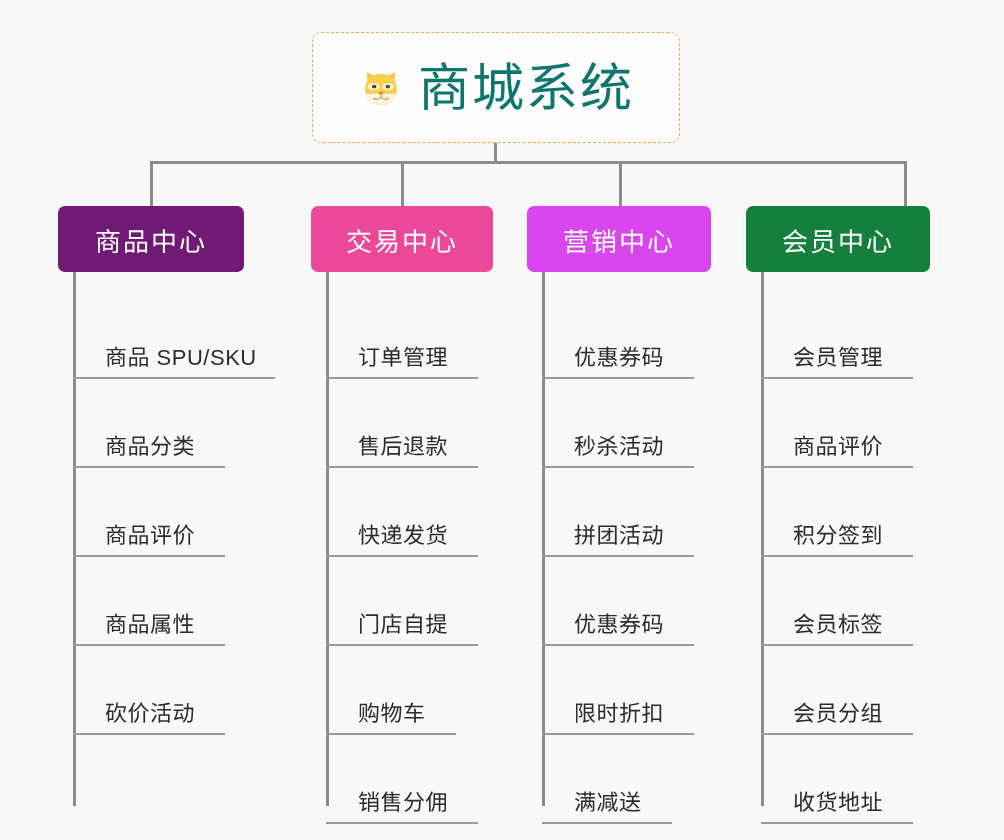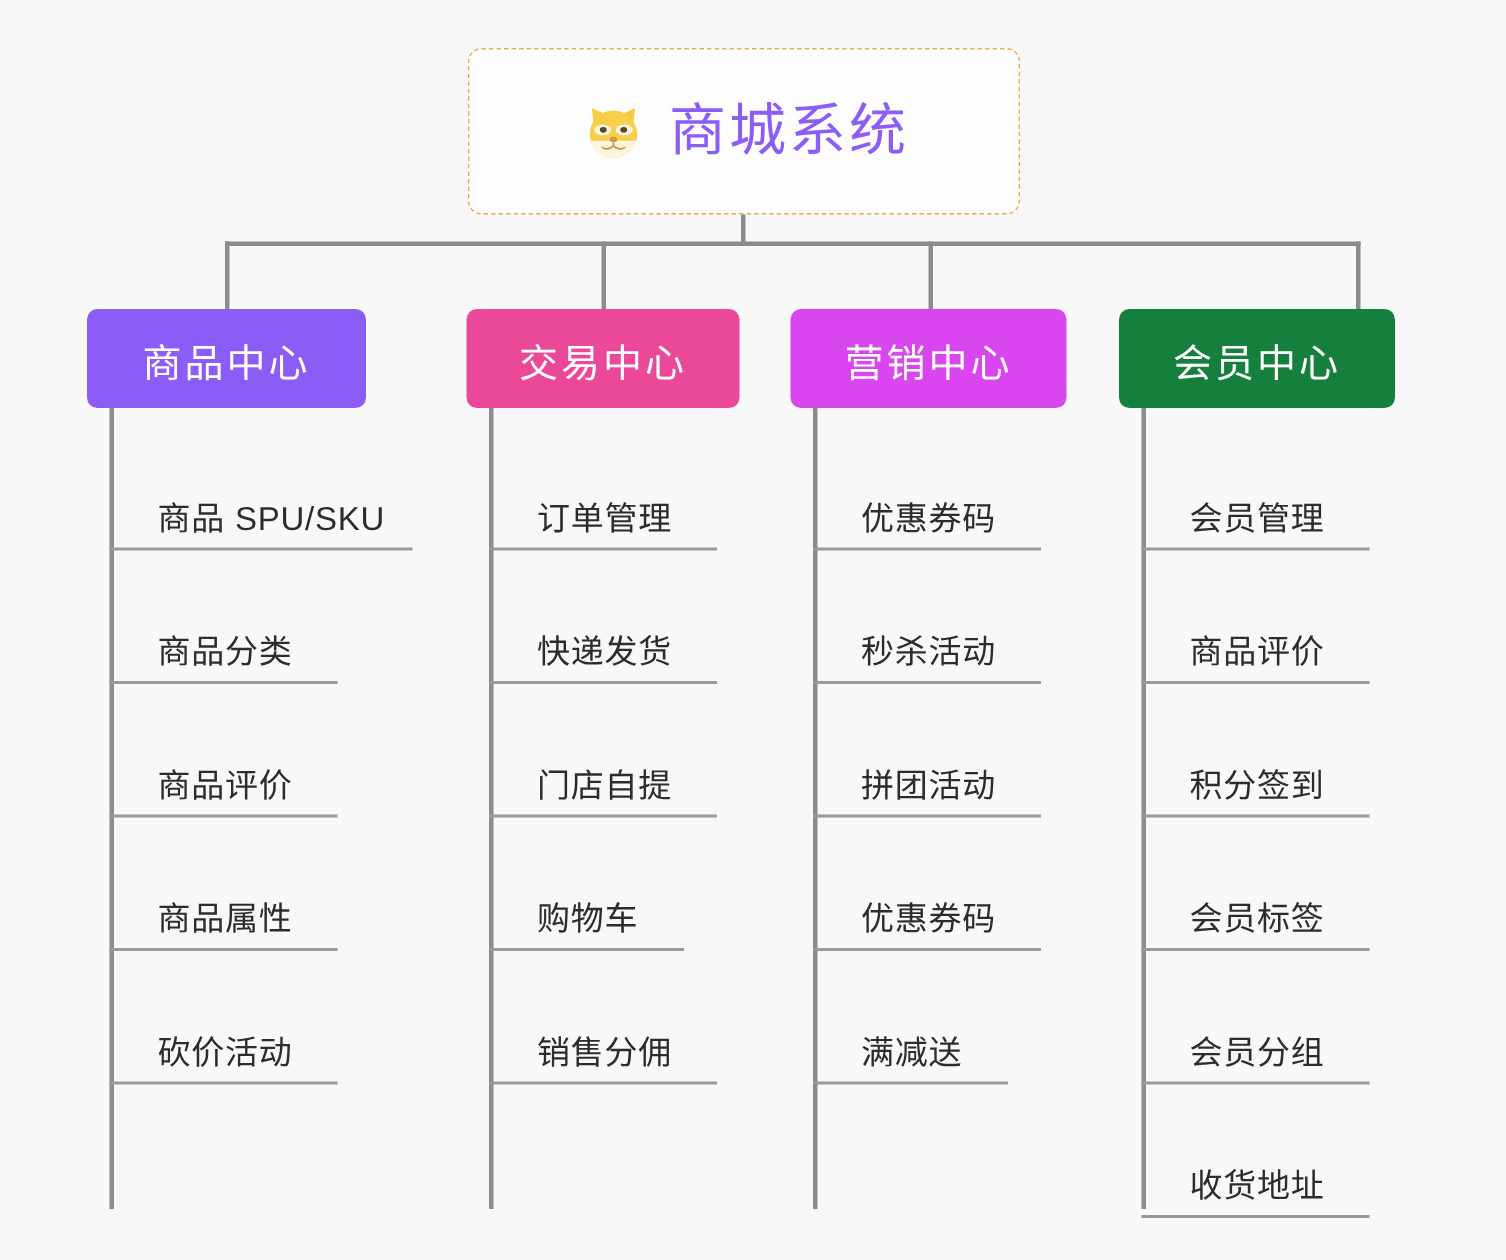--- a/index.html
+++ b/index.html
@@ -32,22 +32,22 @@
     box-sizing: border-box;
     background: #fdfdfd;
     border: 1px dashed #e8aa4a;
     border-radius: 9px;
     display: flex;
     align-items: center;
     justify-content: center;
     gap: 14px;
   }
   .root-title {
-    font-size: 38px;
-    color: #8b5cf6;
+    font-size: 52px;
+    color: #0f766e;
     letter-spacing: 2px;
     line-height: 1;
     white-space: nowrap;
     font-weight: 400;
   }
   .root-logo {
     width: 46px;
     height: 46px;
     flex: 0 0 46px;
     position: relative;
@@ -74,21 +74,21 @@
     justify-content: center;
     color: #ffffff;
     font-size: 26px;
     letter-spacing: 2px;
     box-sizing: border-box;
   }
 
   .leaf-list {
     position: relative;
     margin-top: 0;
-    padding-top: 6px;
+    padding-top: 18px;
   }
   
   .leaf-spine {
     position: absolute;
     left: 15px;
     top: 0;
     width: 3px;
     background: #8c8c8c;
   }
   .leaf {
@@ -150,21 +150,21 @@
 
   <div class="line v-line" style="left:494px; top:143px; height:21px;"></div>
   <div class="line h-line" style="left:150px; top:161px; width:757px;"></div>
   <div class="line v-line" style="left:150px; top:161px; height:47px;"></div>
   <div class="line v-line" style="left:401px; top:161px; height:47px;"></div>
   <div class="line v-line" style="left:619px; top:161px; height:47px;"></div>
   <div class="line v-line" style="left:904px; top:161px; height:47px;"></div>
 
   <div id="columns-host">
       <div class="column" style="left: 58px; width: 210px;">
-        <div class="cat-box" style="background: #8b5cf6; width: 186px;">
+        <div class="cat-box" style="background: #701a75; width: 186px;">
           <span>商品中心</span>
         </div>
         <div class="leaf-list">
           <div class="leaf-spine" style="height: 534px;"></div>
           <div class="leaf">
             <span class="leaf-label">商品 SPU/SKU</span>
             <div class="leaf-underline" style="width: 202px;"></div>
           </div>
           <div class="leaf">
             <span class="leaf-label">商品分类</span>
@@ -188,20 +188,24 @@
         <div class="cat-box" style="background: #ec4899; width: 182px;">
           <span>交易中心</span>
         </div>
         <div class="leaf-list">
           <div class="leaf-spine" style="height: 534px;"></div>
           <div class="leaf">
             <span class="leaf-label">订单管理</span>
             <div class="leaf-underline" style="width: 152px;"></div>
           </div>
           <div class="leaf">
+            <span class="leaf-label">售后退款</span>
+            <div class="leaf-underline" style="width: 152px;"></div>
+          </div>
+          <div class="leaf">
             <span class="leaf-label">快递发货</span>
             <div class="leaf-underline" style="width: 152px;"></div>
           </div>
           <div class="leaf">
             <span class="leaf-label">门店自提</span>
             <div class="leaf-underline" style="width: 152px;"></div>
           </div>
           <div class="leaf">
             <span class="leaf-label">购物车</span>
             <div class="leaf-underline" style="width: 130px;"></div>
@@ -228,20 +232,24 @@
           </div>
           <div class="leaf">
             <span class="leaf-label">拼团活动</span>
             <div class="leaf-underline" style="width: 152px;"></div>
           </div>
           <div class="leaf">
             <span class="leaf-label">优惠券码</span>
             <div class="leaf-underline" style="width: 152px;"></div>
           </div>
           <div class="leaf">
+            <span class="leaf-label">限时折扣</span>
+            <div class="leaf-underline" style="width: 152px;"></div>
+          </div>
+          <div class="leaf">
             <span class="leaf-label">满减送</span>
             <div class="leaf-underline" style="width: 130px;"></div>
           </div>
         </div>
       </div>
       <div class="column" style="left: 746px; width: 185px;">
         <div class="cat-box" style="background: #15803d; width: 184px;">
           <span>会员中心</span>
         </div>
         <div class="leaf-list">

